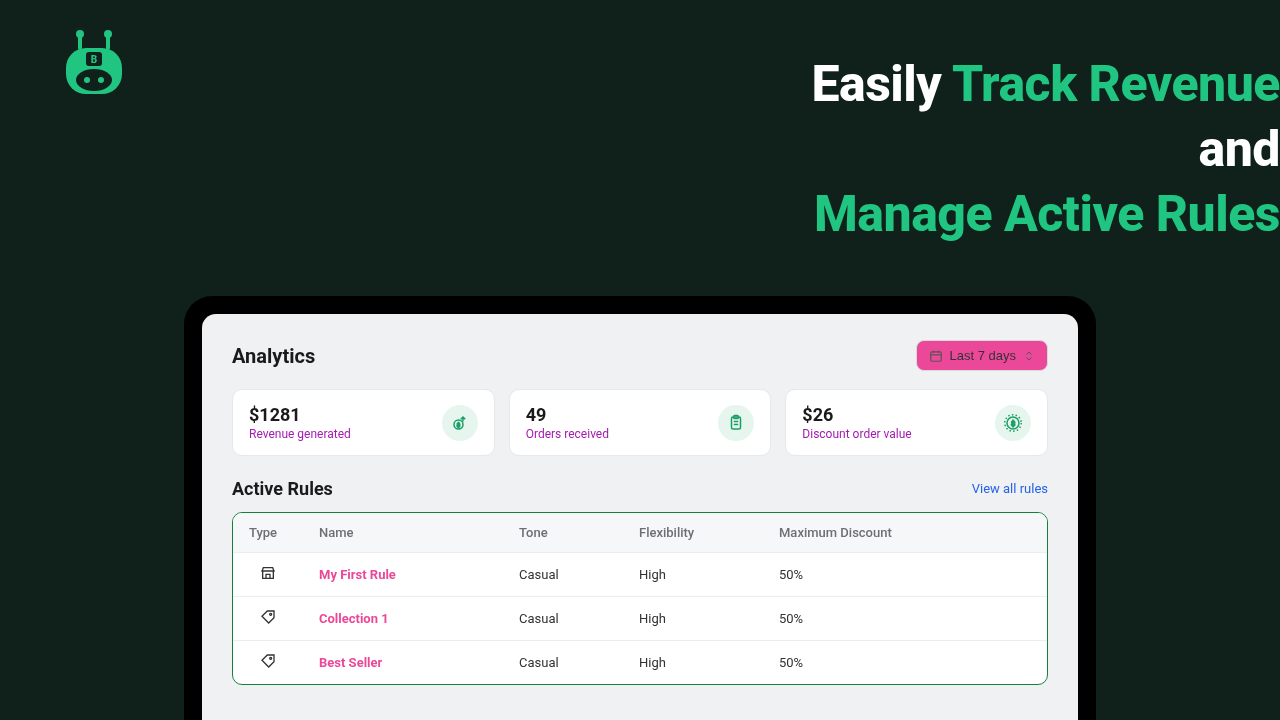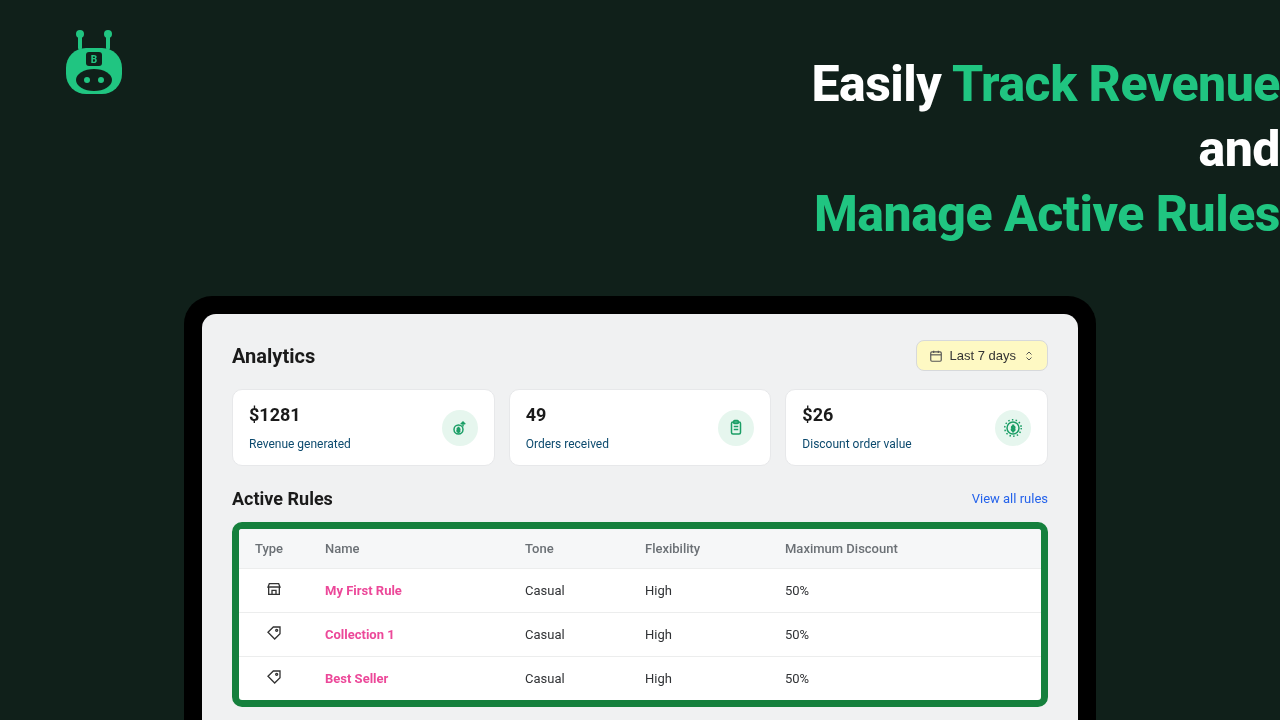--- a/index.html
+++ b/index.html
@@ -49,21 +49,21 @@
     align-items: center;
     justify-content: space-between;
     margin-bottom: 18px;
   }
   .analytics-title {
     font-size: 20px;
     font-weight: 700;
     color: #1a1a1a;
   }
   .date-btn {
-    background: #fef9c3;
+    background: #ec4899;
     border: 1px solid #d7d9db;
     border-radius: 8px;
     padding: 7px 12px;
     font-size: 13px;
     color: #333;
     display: flex;
     align-items: center;
     gap: 7px;
     cursor: pointer;
   }
@@ -85,22 +85,22 @@
     justify-content: space-between;
     gap: 10px;
   }
   .kpi-text .kpi-value {
     font-size: 18px;
     font-weight: 700;
     color: #1a1a1a;
   }
   .kpi-text .kpi-label {
     font-size: 12px;
-    color: #0c4a6e;
-    margin-top: 12px;
+    color: #a21caf;
+    margin-top: 2px;
   }
   .kpi-icon {
     width: 36px;
     height: 36px;
     border-radius: 50%;
     background: #e6f6ee;
     display: flex;
     align-items: center;
     justify-content: center;
     flex-shrink: 0;
@@ -118,21 +118,21 @@
     color: #1a1a1a;
   }
   .view-all {
     font-size: 13px;
     color: #2563eb;
     text-decoration: none;
     cursor: pointer;
   }
   .rules-card {
     background: #fff;
-    border: 7px solid #15803d;
+    border: 1px solid #15803d;
     border-radius: 10px;
     overflow: hidden;
   }
   .rules-table {
     width: 100%;
     border-collapse: collapse;
     font-size: 13px;
   }
   .rules-table thead tr {
     background: #f6f7f8;

